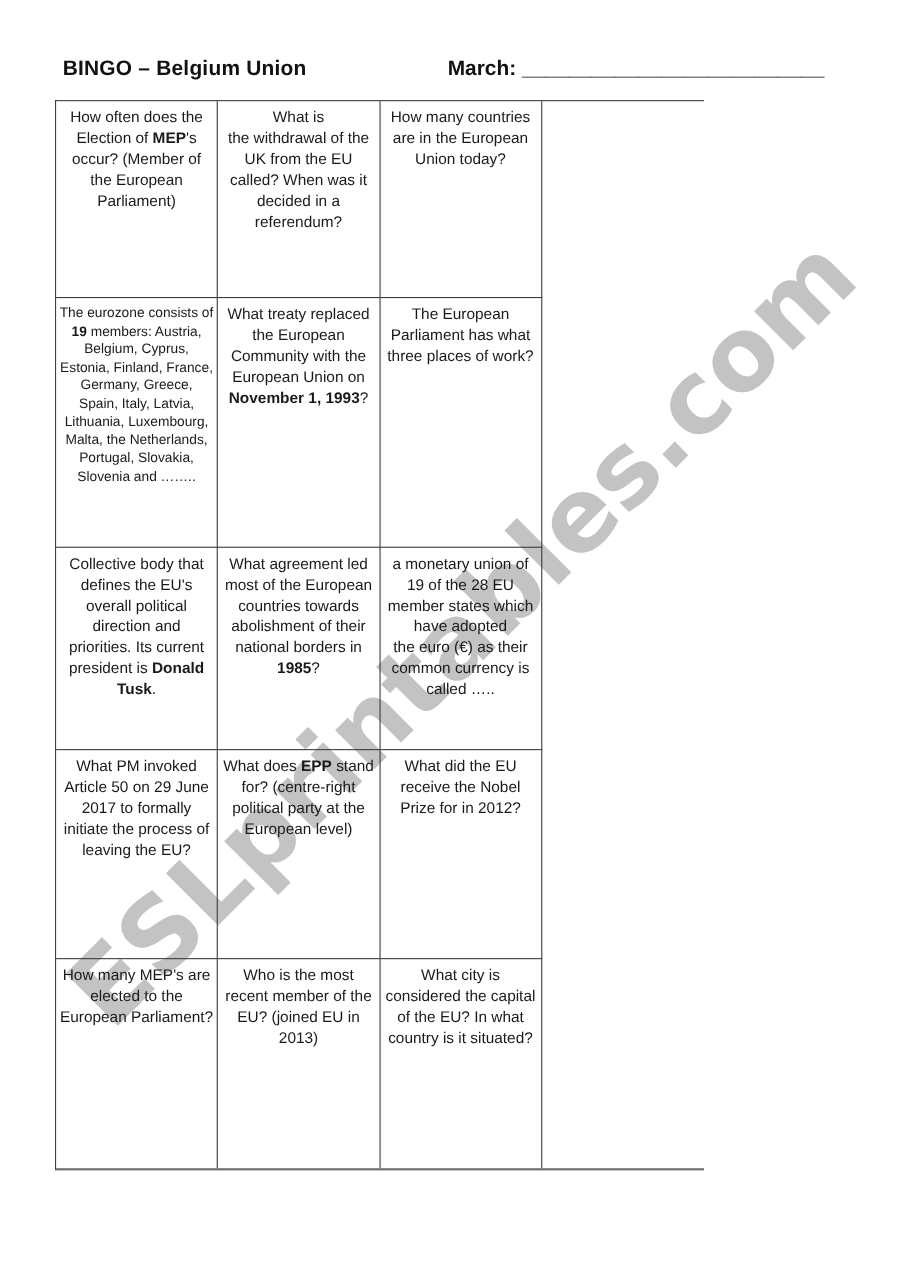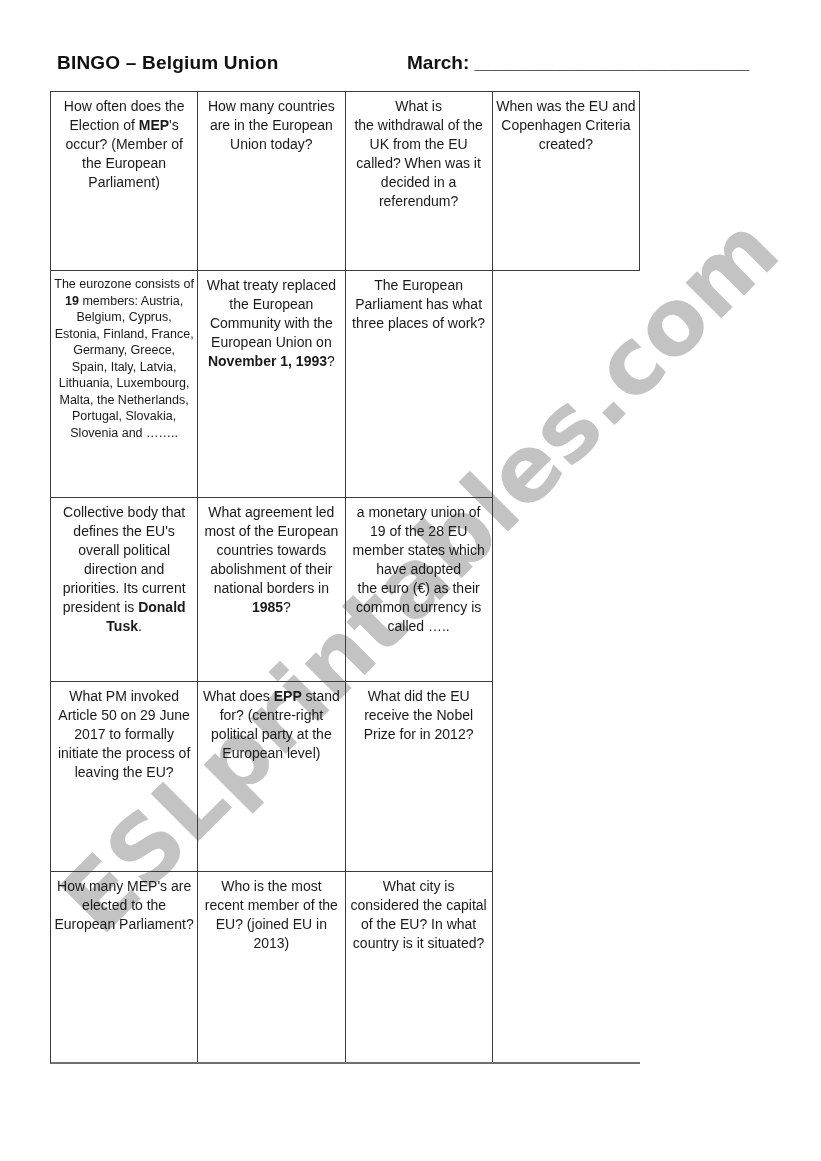--- a/index.html
+++ b/index.html
@@ -60,23 +60,22 @@
   <div class="header-title">BINGO – Belgium Union</div>
 
   <div class="name-block">
     <span>March:</span>
     <span class="name-line">__________________________</span>
   </div>
 
   <div class="grid">
       <div class="row" style="height: 179px;">
         <div class="cell"><span>How often does the Election of </span><b>MEP</b><span>'s occur? (Member of the European Parliament)</span></div>
+        <div class="cell"><span>What is</span><br><span>the withdrawal of the UK from the EU called? When was it decided in a referendum?</span></div>
         <div class="cell"><span>How many countries are in the European Union today?</span></div>
-        <div class="cell"><span>What is</span><br><span>the withdrawal of the UK from the EU called? When was it decided in a referendum?</span></div>
-        <div class="cell"><span>When was the EU and Copenhagen Criteria created?</span></div>
       </div>
       <div class="row" style="height: 227px;">
         <div class="cell small"><span>The eurozone consists of </span><b>19</b><span> members: Austria, Belgium, Cyprus, Estonia, Finland, France, Germany, Greece, Spain, Italy, Latvia, Lithuania, Luxembourg, Malta, the Netherlands, Portugal, Slovakia, Slovenia and ……..</span></div>
         <div class="cell"><span>What treaty replaced the European Community with the European Union on </span><b>November 1, 1993</b><span>?</span></div>
         <div class="cell"><span>The European Parliament has what three places of work?</span></div>
       </div>
       <div class="row" style="height: 184px;">
         <div class="cell"><span>Collective body that defines the EU's overall political direction and priorities. Its current president is </span><b>Donald Tusk</b><span>.</span></div>
         <div class="cell"><span>What agreement led most of the European countries towards abolishment of their national borders in </span><b>1985</b><span>?</span></div>
         <div class="cell"><span>a monetary union of 19 of the 28 EU member states which have adopted</span><br><span>the euro (€) as their common currency is called …..</span></div>

